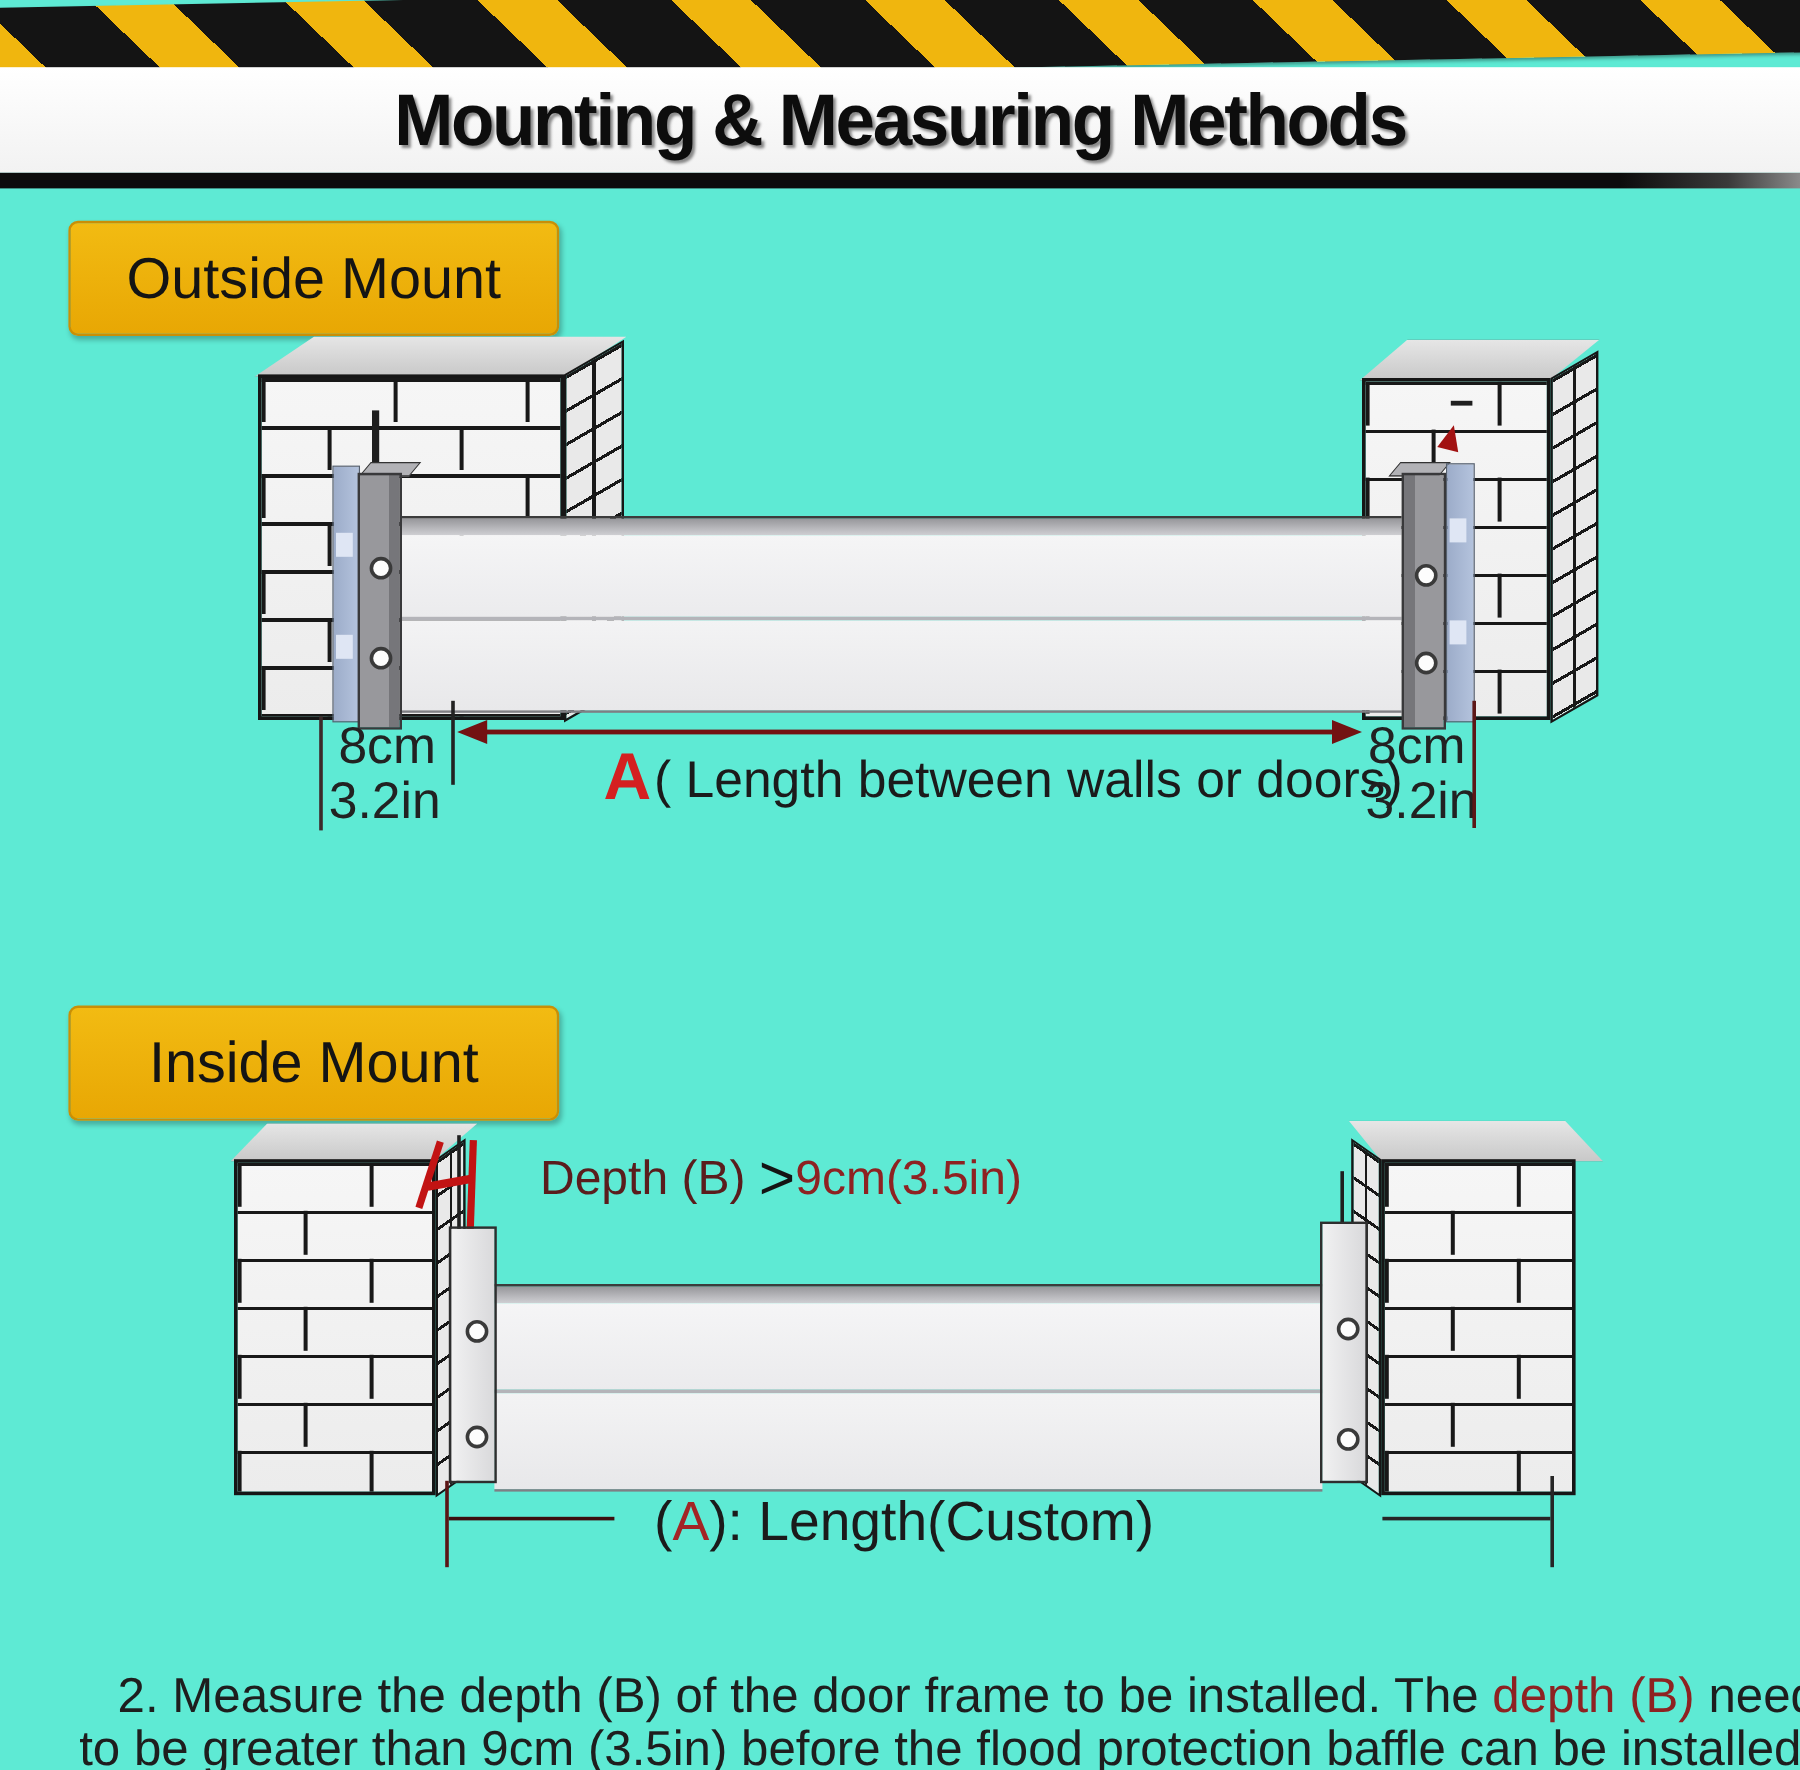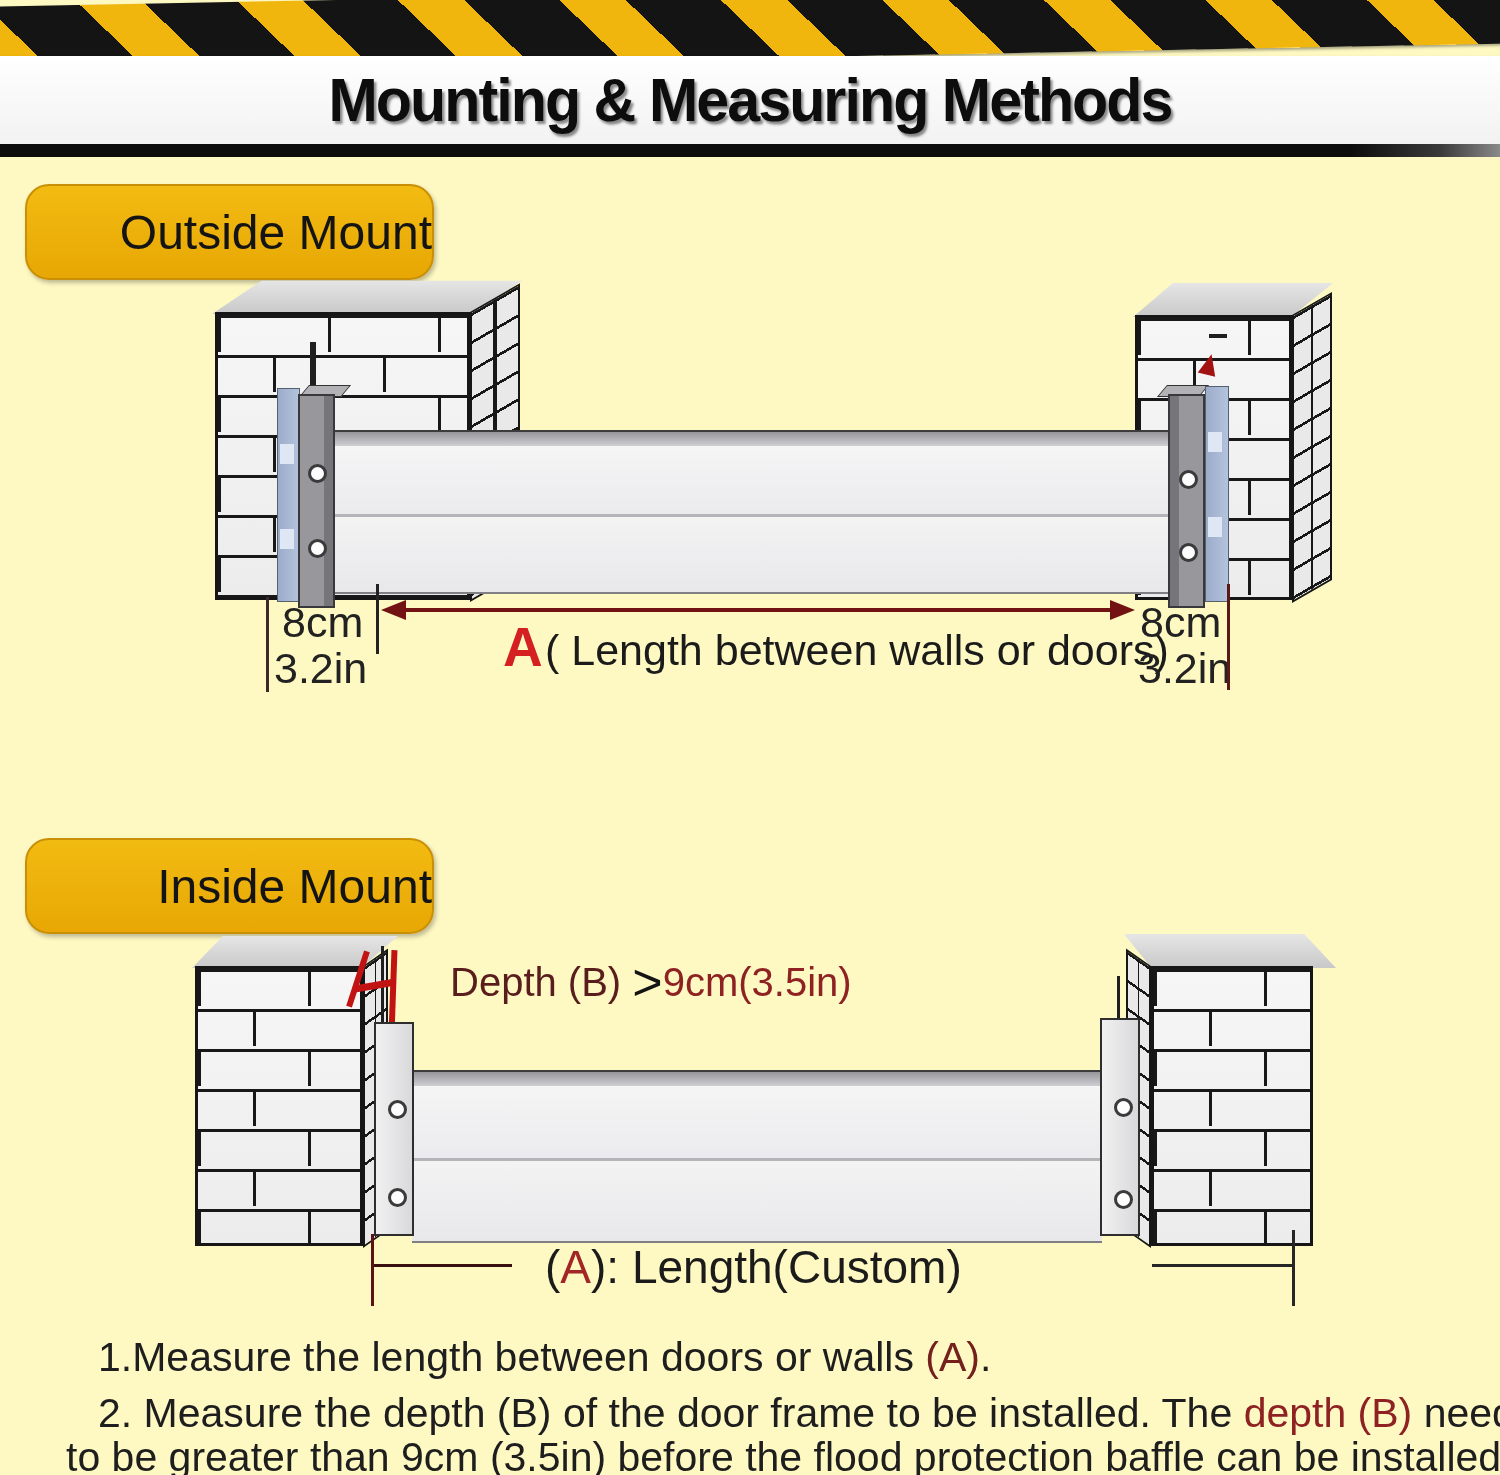--- a/index.html
+++ b/index.html
@@ -1,37 +1,37 @@
 <!DOCTYPE html>
 <html><head>
 <meta charset="utf-8">
 <style>
   html,body{margin:0;padding:0;background:#fff;}
   body{font-family:"Liberation Sans","DejaVu Sans",sans-serif;}
-  .page{position:relative;width:1500px;height:1475px;background:#fef9c3;overflow:hidden;}
+  .page{position:relative;width:1500px;height:1475px;background:#5eead4;overflow:hidden;}
   .abs{position:absolute;}
 
   
   .hazard{left:-12px;top:-8px;width:1530px;height:66px;transform:rotate(-1.1deg);
     background:repeating-linear-gradient(45deg,#f0b60e 0 46px,#141414 46px 112px);
     box-shadow:0 2px 3px rgba(0,0,0,.35);}
   .titleband{left:0;top:56px;width:1500px;height:88px;
     background:linear-gradient(180deg,#ffffff,#f2f2f2);
     box-shadow:0 3px 4px rgba(0,0,0,.25);}
   .pagetitle{width:100%;text-align:center;line-height:88px;font-size:61px;font-weight:bold;
     letter-spacing:-2px;color:#0d0d0d;transform:scaleX(.97);
     text-shadow:2.5px 2.5px 2.5px rgba(0,0,0,.45);}
   .blackbar{left:0;top:144px;width:1500px;height:13px;
     background:linear-gradient(90deg,#0c0c0c 0 90%,#3a3a3a 96%,#8a8a8a 100%);}
 
   
-  .badge{width:405px;height:92px;border-radius:24px;
+  .badge{width:405px;height:92px;border-radius:8px;
     background:linear-gradient(180deg,#f2bb12,#e8a704);
     border:2px solid #c98f06;box-shadow:2px 3px 4px rgba(0,0,0,.25);
-    display:flex;align-items:center;justify-content:flex-end;}
+    display:flex;align-items:center;justify-content:center;margin-left:32px;}
   .badge span{font-size:48px;color:#141414;}
 
   
   .brickface{
     background:
       conic-gradient(at 3px 37px,#0000 75%,#181818 0) 0 0/110px 80px,
       conic-gradient(at 3px 37px,#0000 75%,#181818 0) 55px 40px/110px 80px,
       repeating-linear-gradient(#181818 0 3px,#0000 3px 40px),
       linear-gradient(180deg,#f6f6f6,#ececec);
     border:3px solid #161616;box-sizing:border-box;}
@@ -193,23 +193,20 @@
 
     <div class="abs vline" style="left:371px;top:1234px;height:72px;background:#5a1414;"></div>
     <div class="abs" style="left:374px;top:1264px;width:138px;height:3px;background:#3c0f0f;"></div>
     <div class="abs" style="left:545px;top:1240px;font-size:46px;color:#1b1b1b;white-space:nowrap;">
       <span>(</span><span style="color:#a32525;">A</span><span>): Length(Custom)</span>
     </div>
     <div class="abs" style="left:1152px;top:1264px;width:140px;height:3px;background:#262626;"></div>
     <div class="abs vline" style="left:1292px;top:1230px;height:76px;background:#262626;"></div>
   </div>
 
-  <div class="abs instr-sm" style="left:98px;top:1334px;">
-    <span>1.Measure the length between doors or walls </span><span class="maroon">(A)</span><span>.</span>
-  </div>
   <div class="abs instr-sm" style="left:98px;top:1390px;">
     <span>2. Measure the depth (B) of the door frame to be installed. The </span><span class="redval">depth (B)</span><span> needs</span>
   </div>
   <div class="abs instr-sm" style="left:66px;top:1434px;">
     <span>to be greater than 9cm (3.5in) before the flood protection baffle can be installed.</span>
   </div>
 
 </div>
 
 </body></html>

